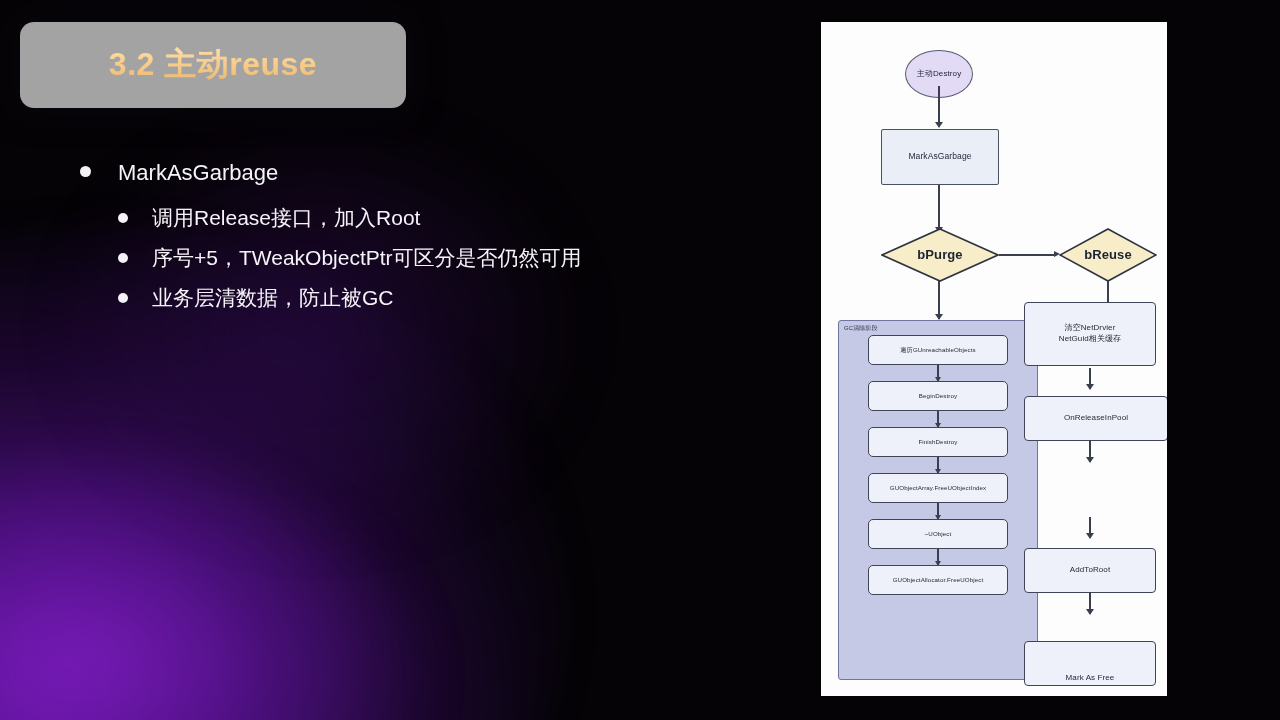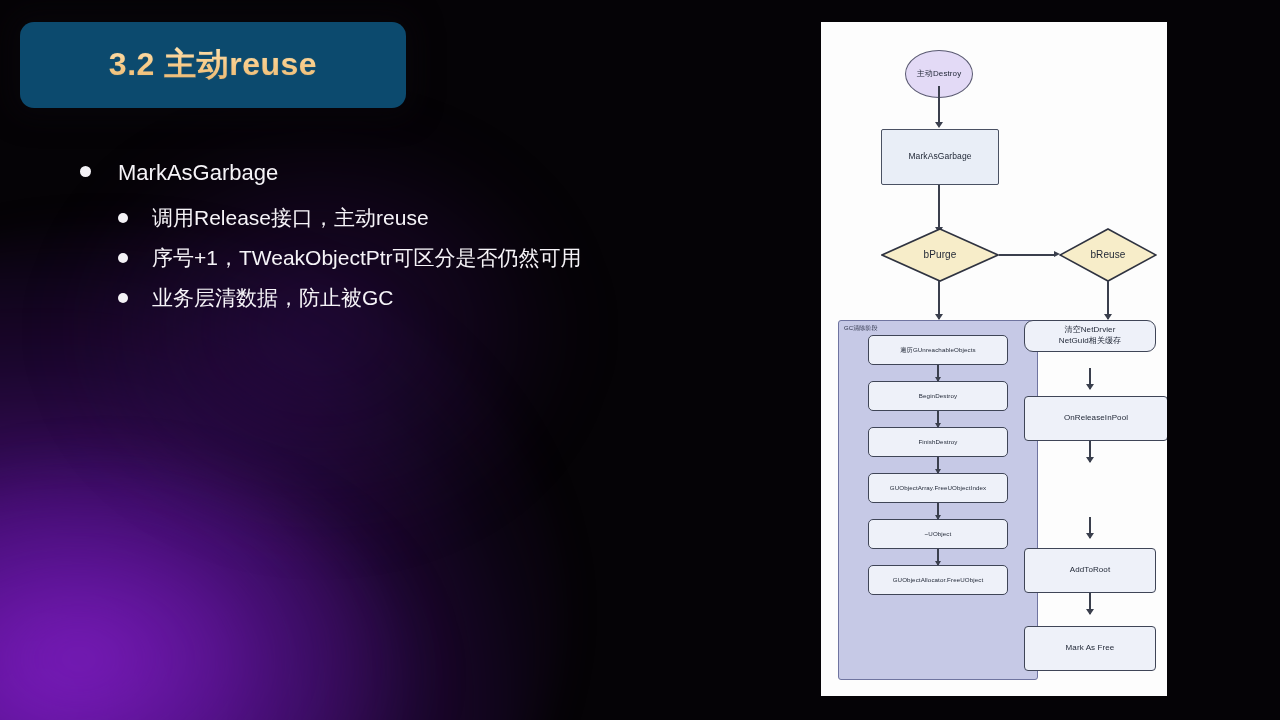--- a/index.html
+++ b/index.html
@@ -65,21 +65,21 @@
     pointer-events: none;
   }
 
   
   #title-plate {
     position: absolute;
     left: 20px;
     top: 22px;
     width: 386px;
     height: 86px;
-    background: #0c4a6e;
+    background: #a3a3a3;
     border-radius: 14px;
     box-shadow: 0 0 26px 10px rgba(8,6,10,0.85);
     display: flex;
     align-items: center;
     justify-content: center;
   }
   #title-text {
     font-size: 32px;
     font-weight: bold;
     letter-spacing: 0.5px;
@@ -165,21 +165,22 @@
   .n-proc {
     background: #e9eef7;
     border: 1.4px solid #4a5163;
     border-radius: 2px;
     font-size: 8.5px;
   }
   
   .n-dia {
     background: transparent;
     border: none;
-    font-size: 10px;
+    font-size: 13px;
+    font-weight: bold;
   }
   .dia-shape {
     position: absolute;
     left: 0; top: 0;
     width: 100%; height: 100%;
   }
   .dia-label {
     position: relative;
     z-index: 2;
     color: #1d2433;
@@ -255,26 +256,26 @@
   <div id="bullets">
 
     <div class="bullet-row lvl1">
       <span class="dot"></span>
       <span class="btext">MarkAsGarbage</span>
     </div>
 
 
     <div class="bullet-row lvl2">
       <span class="dot"></span>
-      <span class="btext">调用Release接口，主动reuse</span>
+      <span class="btext">调用Release接口，加入Root</span>
     </div>
 
     <div class="bullet-row lvl2">
       <span class="dot"></span>
-      <span class="btext">序号+1，TWeakObjectPtr可区分是否仍然可用</span>
+      <span class="btext">序号+5，TWeakObjectPtr可区分是否仍然可用</span>
     </div>
 
     <div class="bullet-row lvl2">
       <span class="dot"></span>
       <span class="btext">业务层清数据，防止被GC</span>
     </div>
 
   </div>
 
   <div id="panel">
@@ -348,21 +349,21 @@
       <div class="node n-sub" style="left:47px; top:497px; width:140px; height:30px;">
         <span>~UObject</span>
       </div>
       <div class="edge edge-v" style="left:116px; top:527px; height:16px;"></div>
       <div class="arrowhead ah-down-sm" style="left:114px; top:539px;"></div>
 
       <div class="node n-sub" style="left:47px; top:543px; width:140px; height:30px;">
         <span>GUObjectAllocator.FreeUObject</span>
       </div>
 
-      <div class="node n-right" style="left:203px; top:298px; width:132px; height:32px; white-space:pre-line;border-radius:9px;">
+      <div class="node n-right" style="left:203px; top:280px; width:132px; height:64px; white-space:pre-line;">
         <span>清空NetDrvier
 NetGuid相关缓存</span>
       </div>
       <div class="edge edge-v" style="left:268px; top:346px; height:21px;"></div>
       <div class="arrowhead ah-down" style="left:265px; top:362px;"></div>
 
       <div class="node n-right" style="left:203px; top:374px; width:144px; height:45px;">
         <span>OnReleaseInPool</span>
       </div>
       <div class="edge edge-v" style="left:268px; top:419px; height:21px;"></div>
@@ -370,20 +371,20 @@
 
       <div class="edge edge-v" style="left:268px; top:495px; height:21px;"></div>
       <div class="arrowhead ah-down" style="left:265px; top:511px;"></div>
 
       <div class="node n-right" style="left:203px; top:526px; width:132px; height:45px;text-align:center;">
         <span>AddToRoot</span>
       </div>
       <div class="edge edge-v" style="left:268px; top:571px; height:21px;"></div>
       <div class="arrowhead ah-down" style="left:265px; top:587px;"></div>
 
-      <div class="node n-right" style="left:203px; top:604px; width:132px; height:45px;">
+      <div class="node n-right" style="left:203px; top:619px; width:132px; height:45px;align-items:flex-end;">
         <span>Mark As Free</span>
       </div>
 
     </div>
   </div>
 
 </div>
 
 </body></html>

